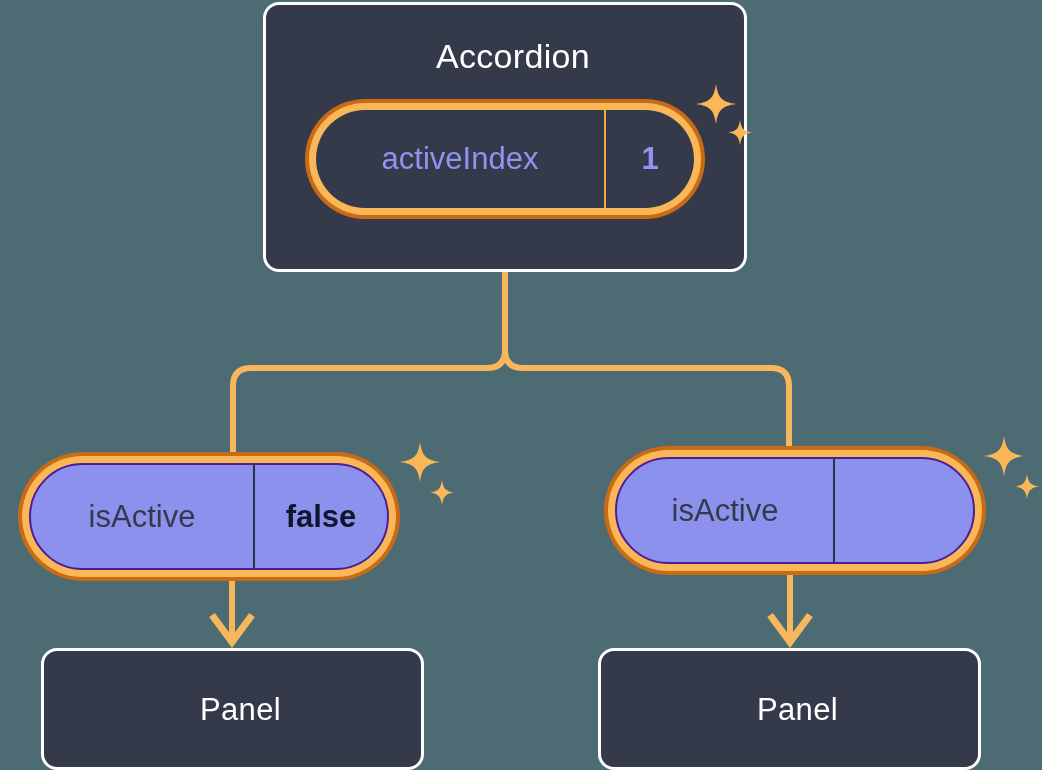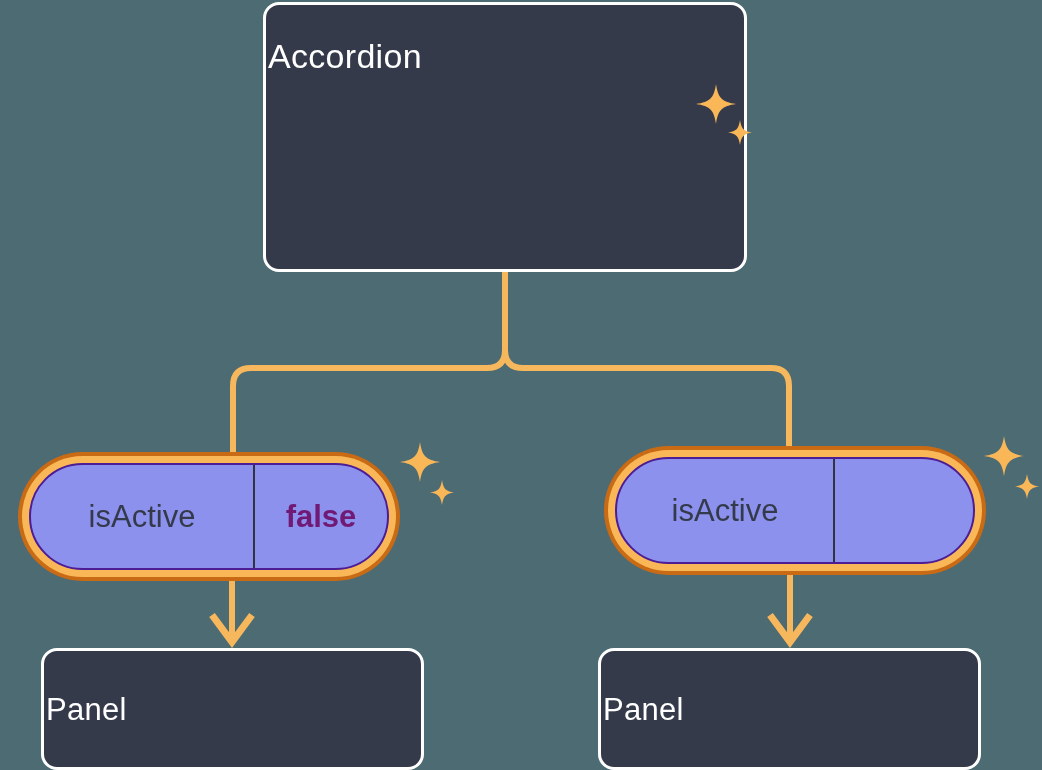--- a/index.html
+++ b/index.html
@@ -32,23 +32,23 @@
   .card {
     position: absolute;
     box-sizing: border-box;
     background: #343a4a;
     border: 3px solid #ffffff;
     border-radius: 16px;
     z-index: 3;
   }
   .card-title {
     position: absolute;
-    left: 2px;
+    left: 8px;
     width: 100%;
-    text-align: left;
+    text-align: center;
     color: #ffffff;
     font-size: 34px;
     font-weight: 400;
     letter-spacing: 0.3px;
     white-space: nowrap;
   }
   #accordion-card {
     left: 263px;
     top: 2px;
     width: 484px;
@@ -132,21 +132,21 @@
   .pill-purple .pill-inner {
     background: #8c91ee;
     border: 2px solid #4c1d95;
     box-sizing: border-box;
   }
   .pill-purple .pill-key {
     color: #343a4a;
     font-size: 31px;
   }
   .pill-purple .pill-val {
-    color: #701a75;
+    color: #0f172a;
     font-size: 31px;
     font-weight: 700;
   }
   .pill-purple .pill-div { background: #30333f; }
 
   
   #pill-active-index {
     left: 305px;
     top: 99px;
     width: 400px;
@@ -200,20 +200,29 @@
     <g fill="none" stroke="#f7b75c" stroke-width="7" stroke-linecap="butt" stroke-linejoin="miter">
       <polyline points="212,615 232,642 252,615"></polyline>
       <polyline points="770,615 790,642 810,615"></polyline>
     </g>
   </svg>
 
   <div class="card" id="accordion-card">
     <div class="card-title">Accordion</div>
   </div>
 
+  <div class="pill pill-dark" id="pill-active-index">
+    <div class="pill-outer"></div>
+    <div class="pill-mid"></div>
+    <div class="pill-inner">
+      <div class="pill-key">activeIndex</div>
+      <div class="pill-div"></div>
+      <div class="pill-val">1</div>
+    </div>
+  </div>
 
   <div class="pill pill-purple" id="pill-is-active-left">
     <div class="pill-outer"></div>
     <div class="pill-mid"></div>
     <div class="pill-inner">
       <div class="pill-key">isActive</div>
       <div class="pill-div"></div>
       <div class="pill-val">false</div>
     </div>
   </div>

